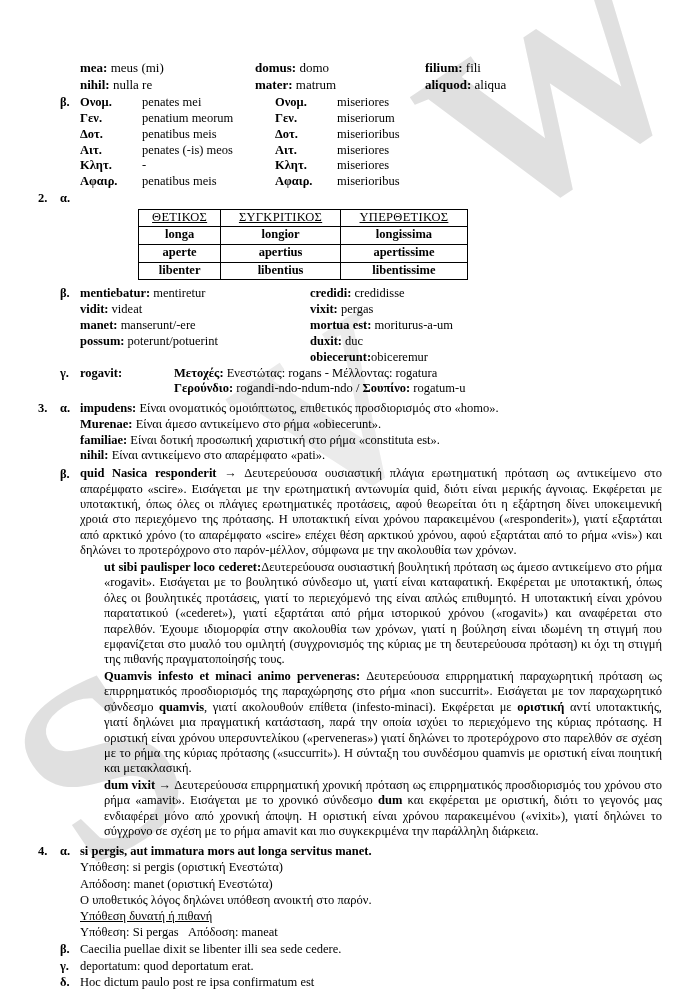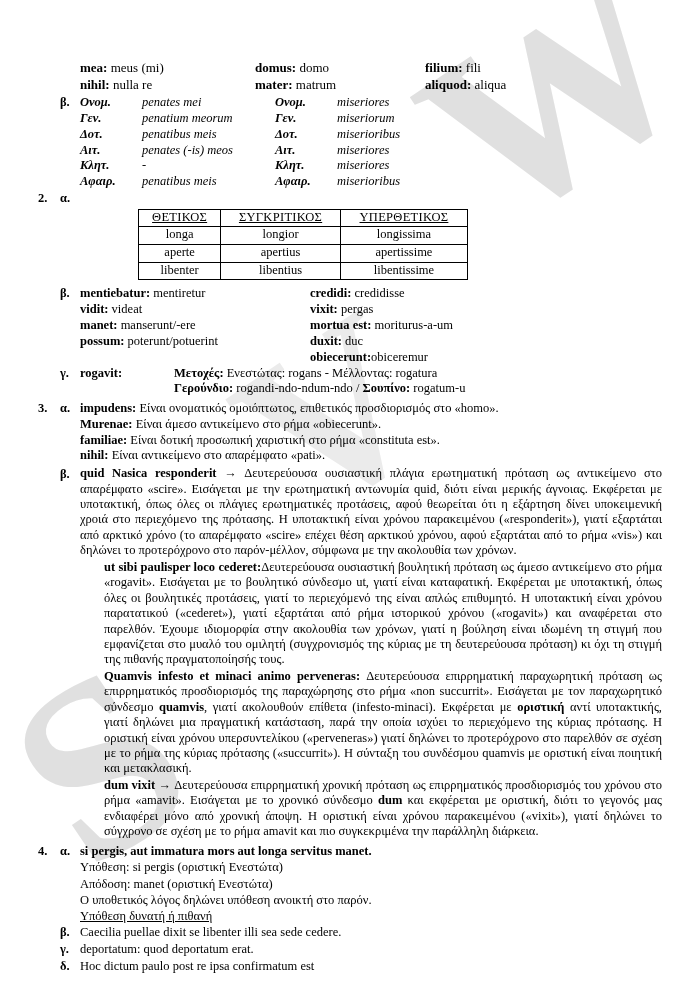--- a/index.html
+++ b/index.html
@@ -56,21 +56,21 @@
   }
 
   #content {
     position: relative;
     z-index: 2;
     padding: 60px 38px 0 38px;
   }
 
   
   .b { font-weight: bold; }
-  .row { display: flex; font-style: italic; }
+  .row { display: flex; }
   .lbl-num {
     width: 22px;
     flex: 0 0 22px;
     font-weight: bold;
     font-size: 12.5px;
   }
   .lbl-greek {
     width: 20px;
     flex: 0 0 20px;
     font-weight: bold;
@@ -133,21 +133,21 @@
     width: 330px;
     margin-left: 100px;
     margin-top: 3px;
     font-size: 12.5px;
   }
   table.cmp th, table.cmp td {
     border: 1px solid #000;
     text-align: center;
     padding: 0px 3px 1px 3px;
     line-height: 1.25;
-    font-weight: normal;
+    font-weight: bold;
   }
   table.cmp th {
     font-weight: normal;
     letter-spacing: 0.3px;
     text-decoration: underline;
   }
 
   
   .verbs-wrap {
     display: flex;
@@ -397,20 +397,21 @@
         <div class="lbl-greek">α.</div>
         <div class="item-list">
           <div class="item-line b">si pergis, aut immatura mors aut longa servitus manet.</div>
         </div>
       </div>
       <div class="indent-lines">
         <div>Υπόθεση: si pergis (οριστική Ενεστώτα)</div>
         <div>Απόδοση: manet (οριστική Ενεστώτα)</div>
         <div>Ο υποθετικός λόγος δηλώνει υπόθεση ανοικτή στο παρόν.</div>
         <div class="u">Υπόθεση δυνατή ή πιθανή</div>
+        <div>Υπόθεση: Si pergas&nbsp;&nbsp; Απόδοση: maneat</div>
       </div>
 
       <div class="sub-item">
         <div class="mk">β.</div>
         <div>Caecilia puellae dixit se libenter illi sea sede cedere.</div>
       </div>
       <div class="sub-item">
         <div class="mk">γ.</div>
         <div>deportatum: quod deportatum erat.</div>
       </div>

